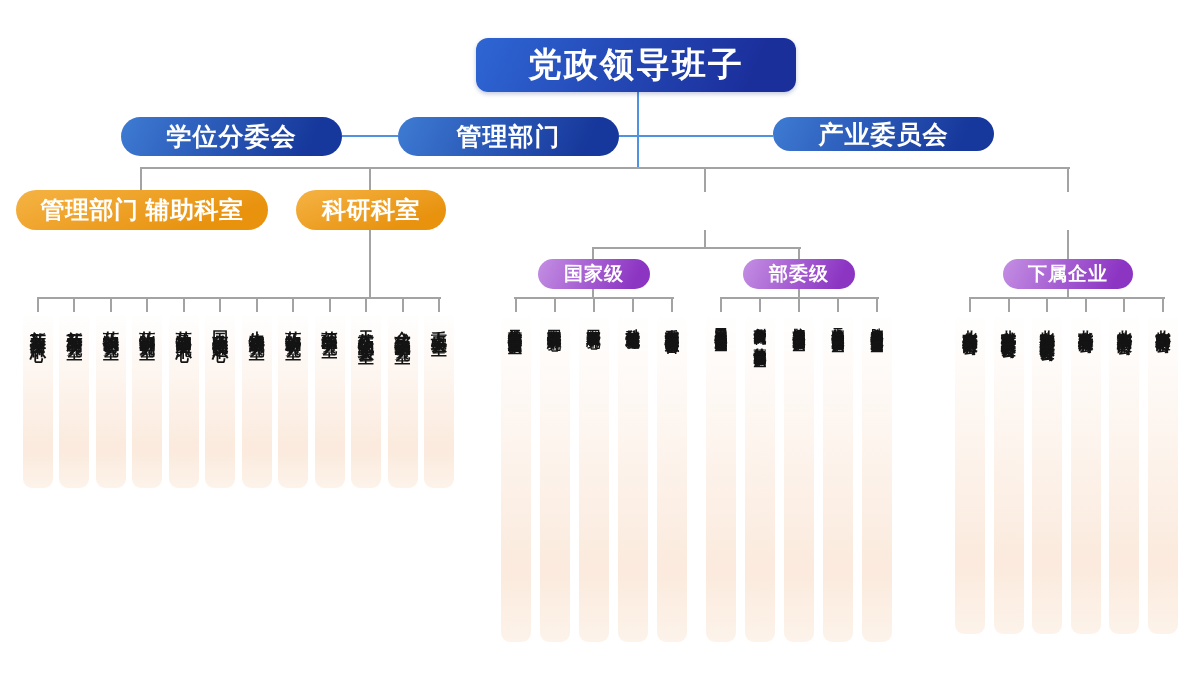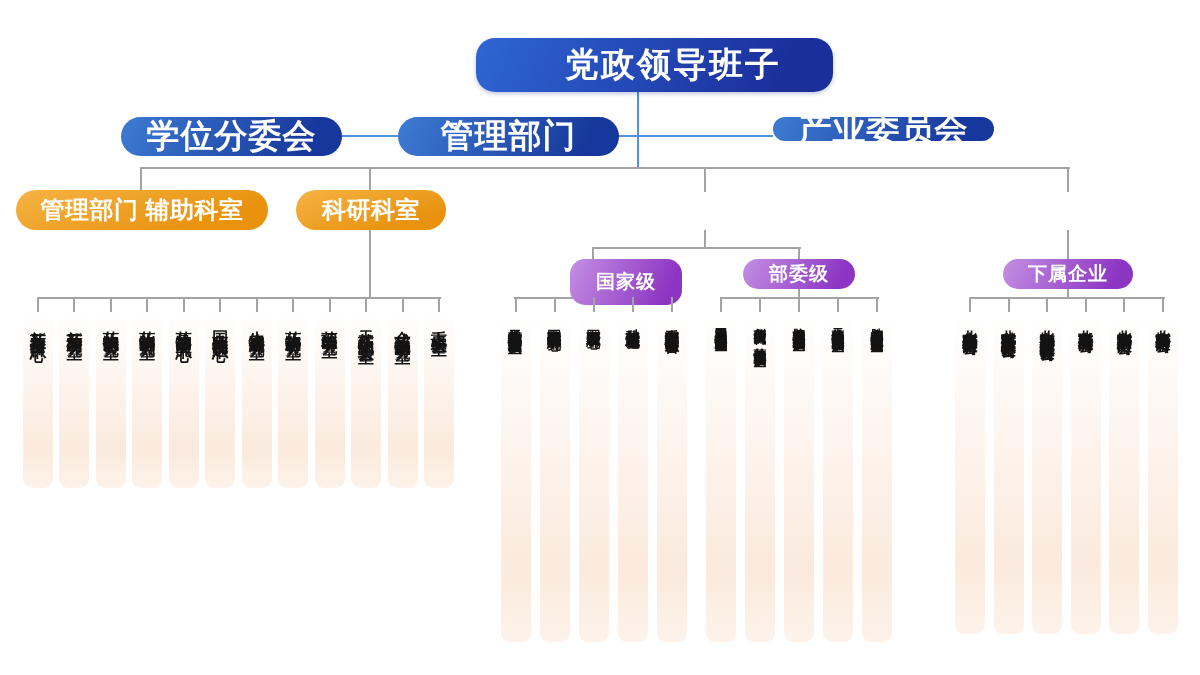--- a/index.html
+++ b/index.html
@@ -6,27 +6,26 @@
   body{
     width:1200px;height:675px;background:#ffffff;overflow:hidden;
     font-family:"Liberation Sans","DejaVu Sans",sans-serif;
   }
   .canvas{position:relative;width:1200px;height:675px;background:#fff;}
   .pill{
     position:absolute;display:flex;align-items:center;justify-content:center;
     color:#fff;font-weight:bold;white-space:nowrap;
   }
   .pill.rootbox{
-    border-radius:19px;font-size:34px;letter-spacing:2px;
+    border-radius:12px;font-size:34px;letter-spacing:2px;
     background:linear-gradient(115deg,#2e66d4 0%,#1b2f9b 85%);
     box-shadow:0 2px 4px rgba(20,40,120,.25);
-    padding-left:37px;
   }
   .pill.blue{
-    border-radius:20px;font-size:33px;letter-spacing:1px;
+    border-radius:20px;font-size:25px;letter-spacing:1px;
     background:linear-gradient(115deg,#3e7bd3 0%,#16379b 85%);
   }
   .pill.orange{
     border-radius:20px;font-size:24px;letter-spacing:0.5px;
     background:linear-gradient(160deg,#f5b344 0%,#e8920e 80%);
   }
   .pill.orange.wide{font-size:25px;}
   .pill.purple{
     border-radius:15px;font-size:19px;letter-spacing:1px;
     background:linear-gradient(115deg,#c48fe3 0%,#8c35c3 85%);
@@ -82,32 +81,32 @@
   <div class="pill rootbox" style="left:476px;top:38px;width:320px;height:54px;">
     <span>党政领导班子</span>
   </div>
 
   <div class="pill blue" style="left:121px;top:117px;width:221px;height:39px;">
     <span>学位分委会</span>
   </div>
   <div class="pill blue" style="left:398px;top:117px;width:221px;height:39px;">
     <span>管理部门</span>
   </div>
-  <div class="pill blue" style="left:773px;top:117px;width:221px;height:24px;">
+  <div class="pill blue" style="left:773px;top:117px;width:221px;height:34px;">
     <span>产业委员会</span>
   </div>
 
   <div class="pill orange" style="left:16px;top:190px;width:252px;height:40px;">
     <span>管理部门 辅助科室</span>
   </div>
   <div class="pill orange" style="left:296px;top:190px;width:150px;height:40px;">
     <span>科研科室</span>
   </div>
 
-  <div class="pill purple" style="left:570px;top:259px;width:112px;height:46px;">
+  <div class="pill purple" style="left:538px;top:259px;width:112px;height:30px;">
     <span>国家级</span>
   </div>
   <div class="pill purple" style="left:1003px;top:259px;width:130px;height:30px;">
     <span>下属企业</span>
   </div>
   <div class="pill purple" style="left:743px;top:259px;width:112px;height:30px;">
     <span>部委级</span>
   </div>
 
   <div class="colgroup">

